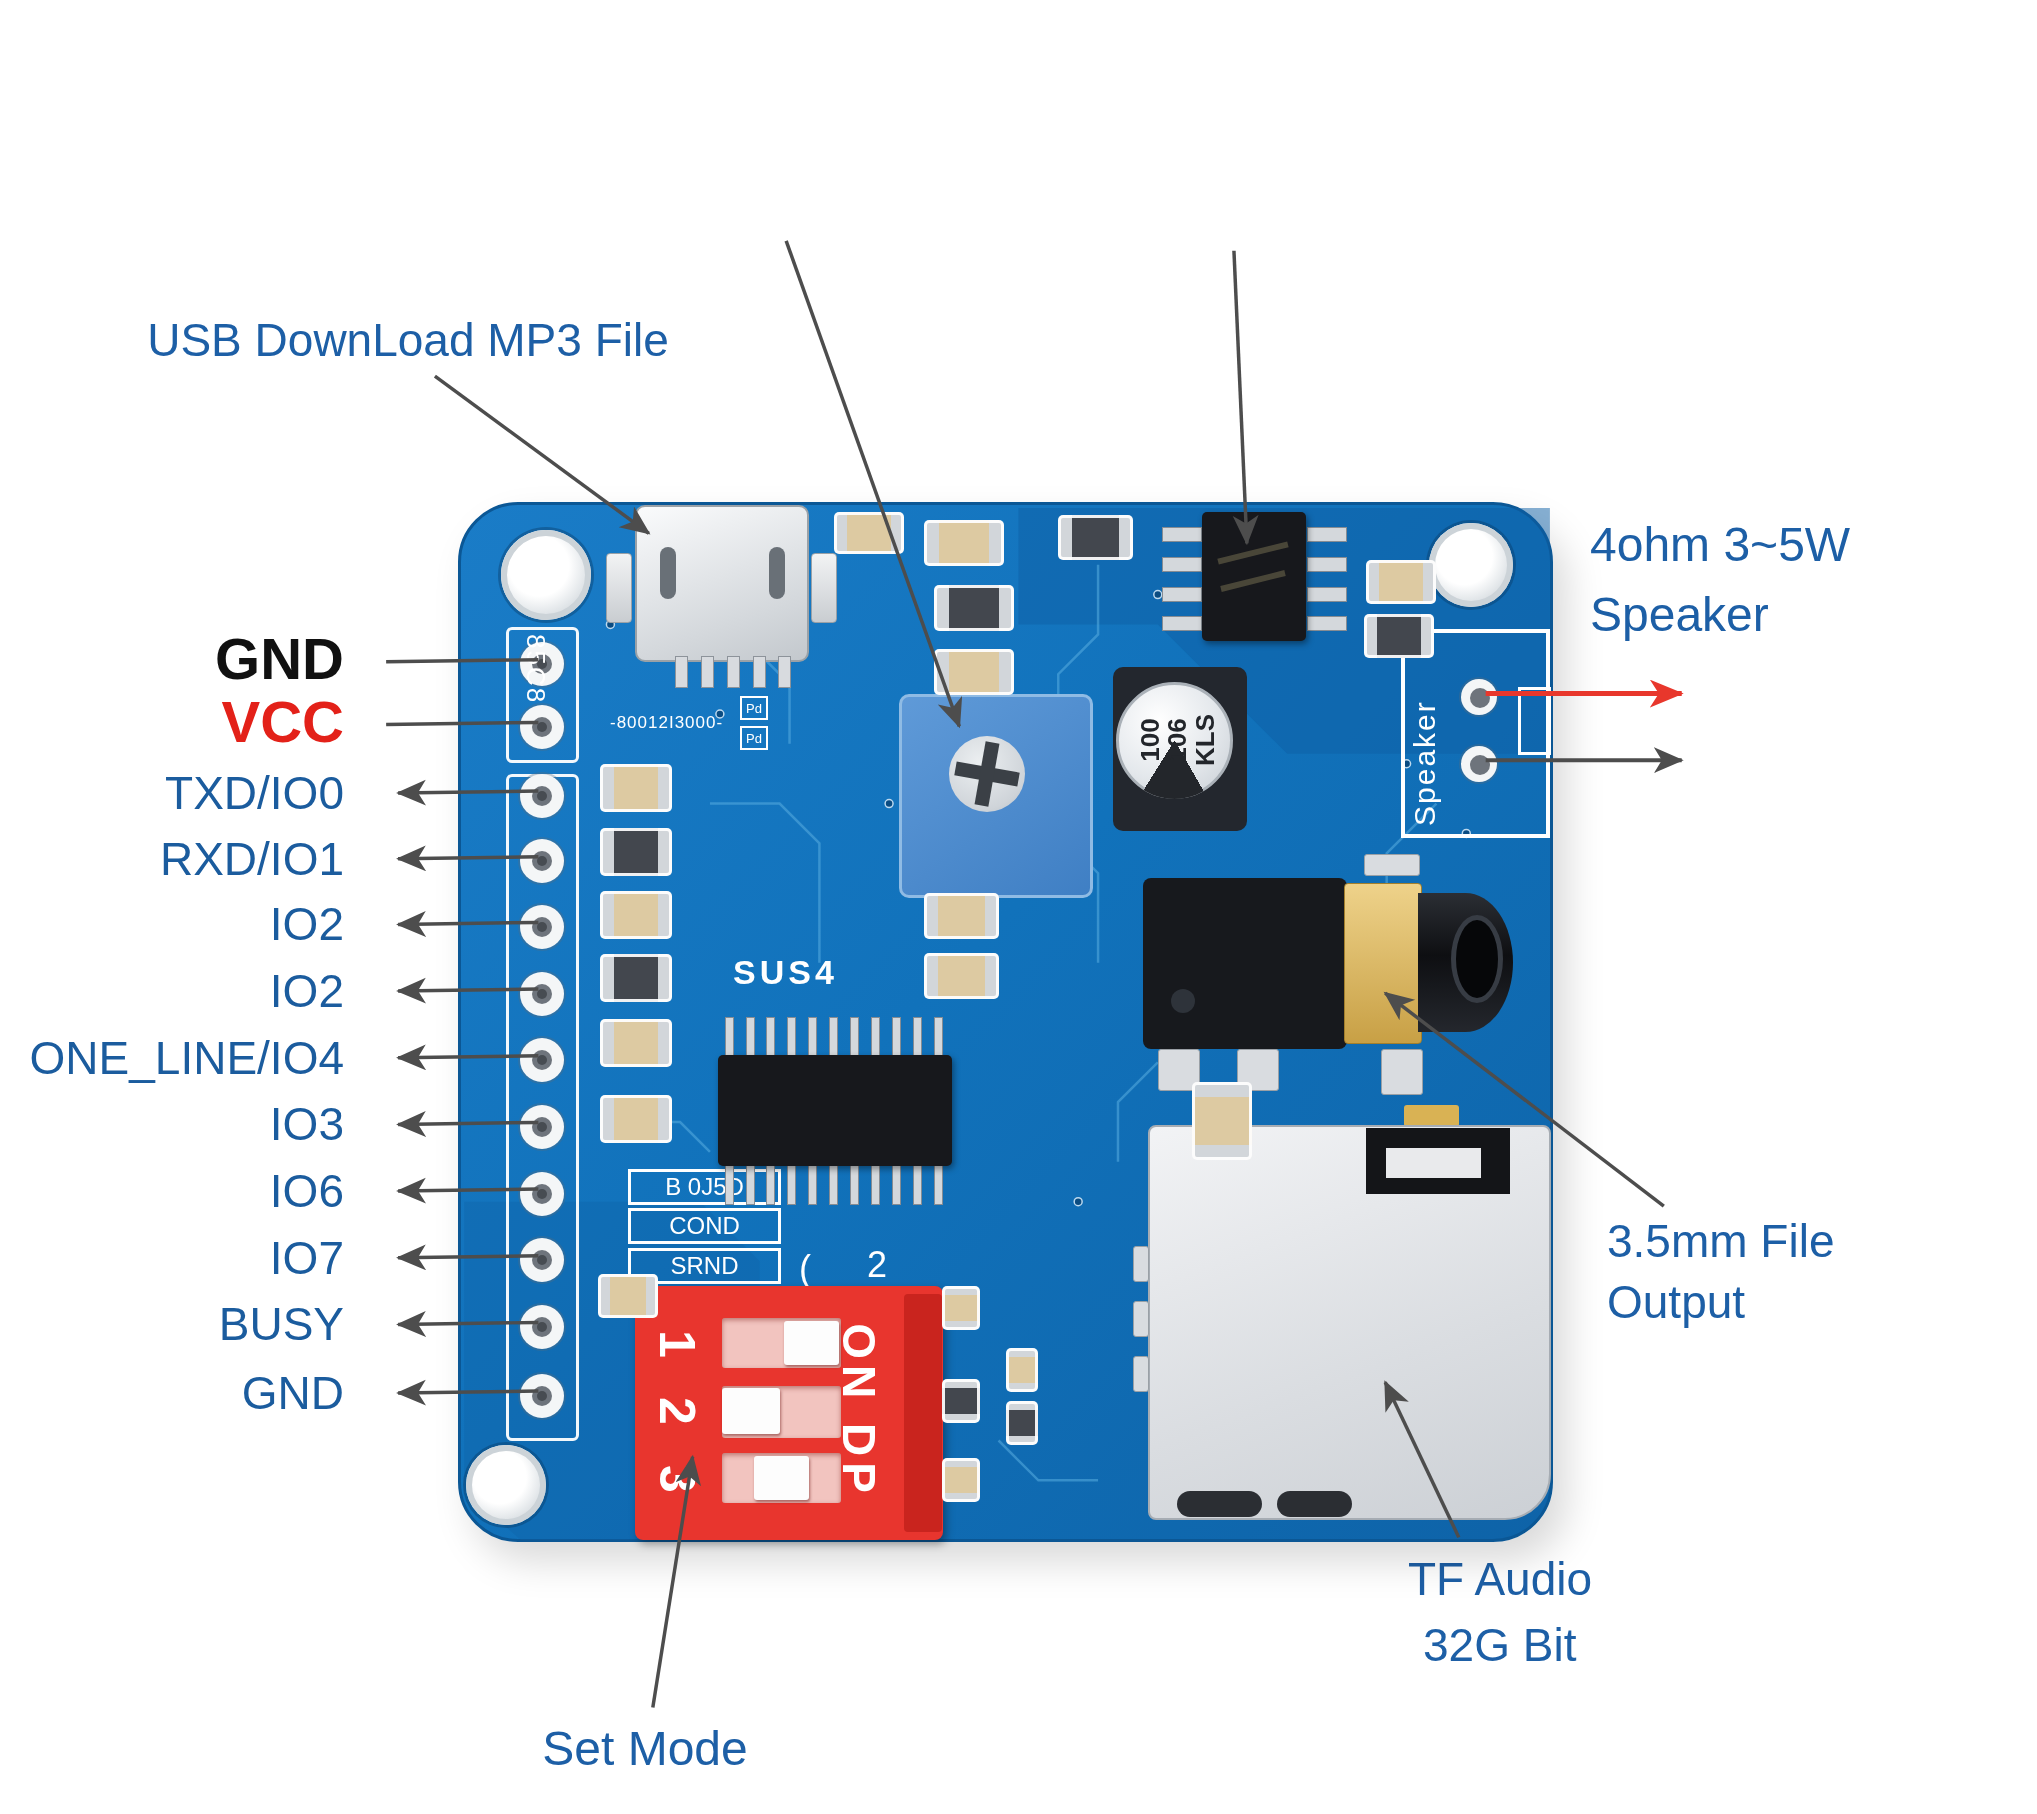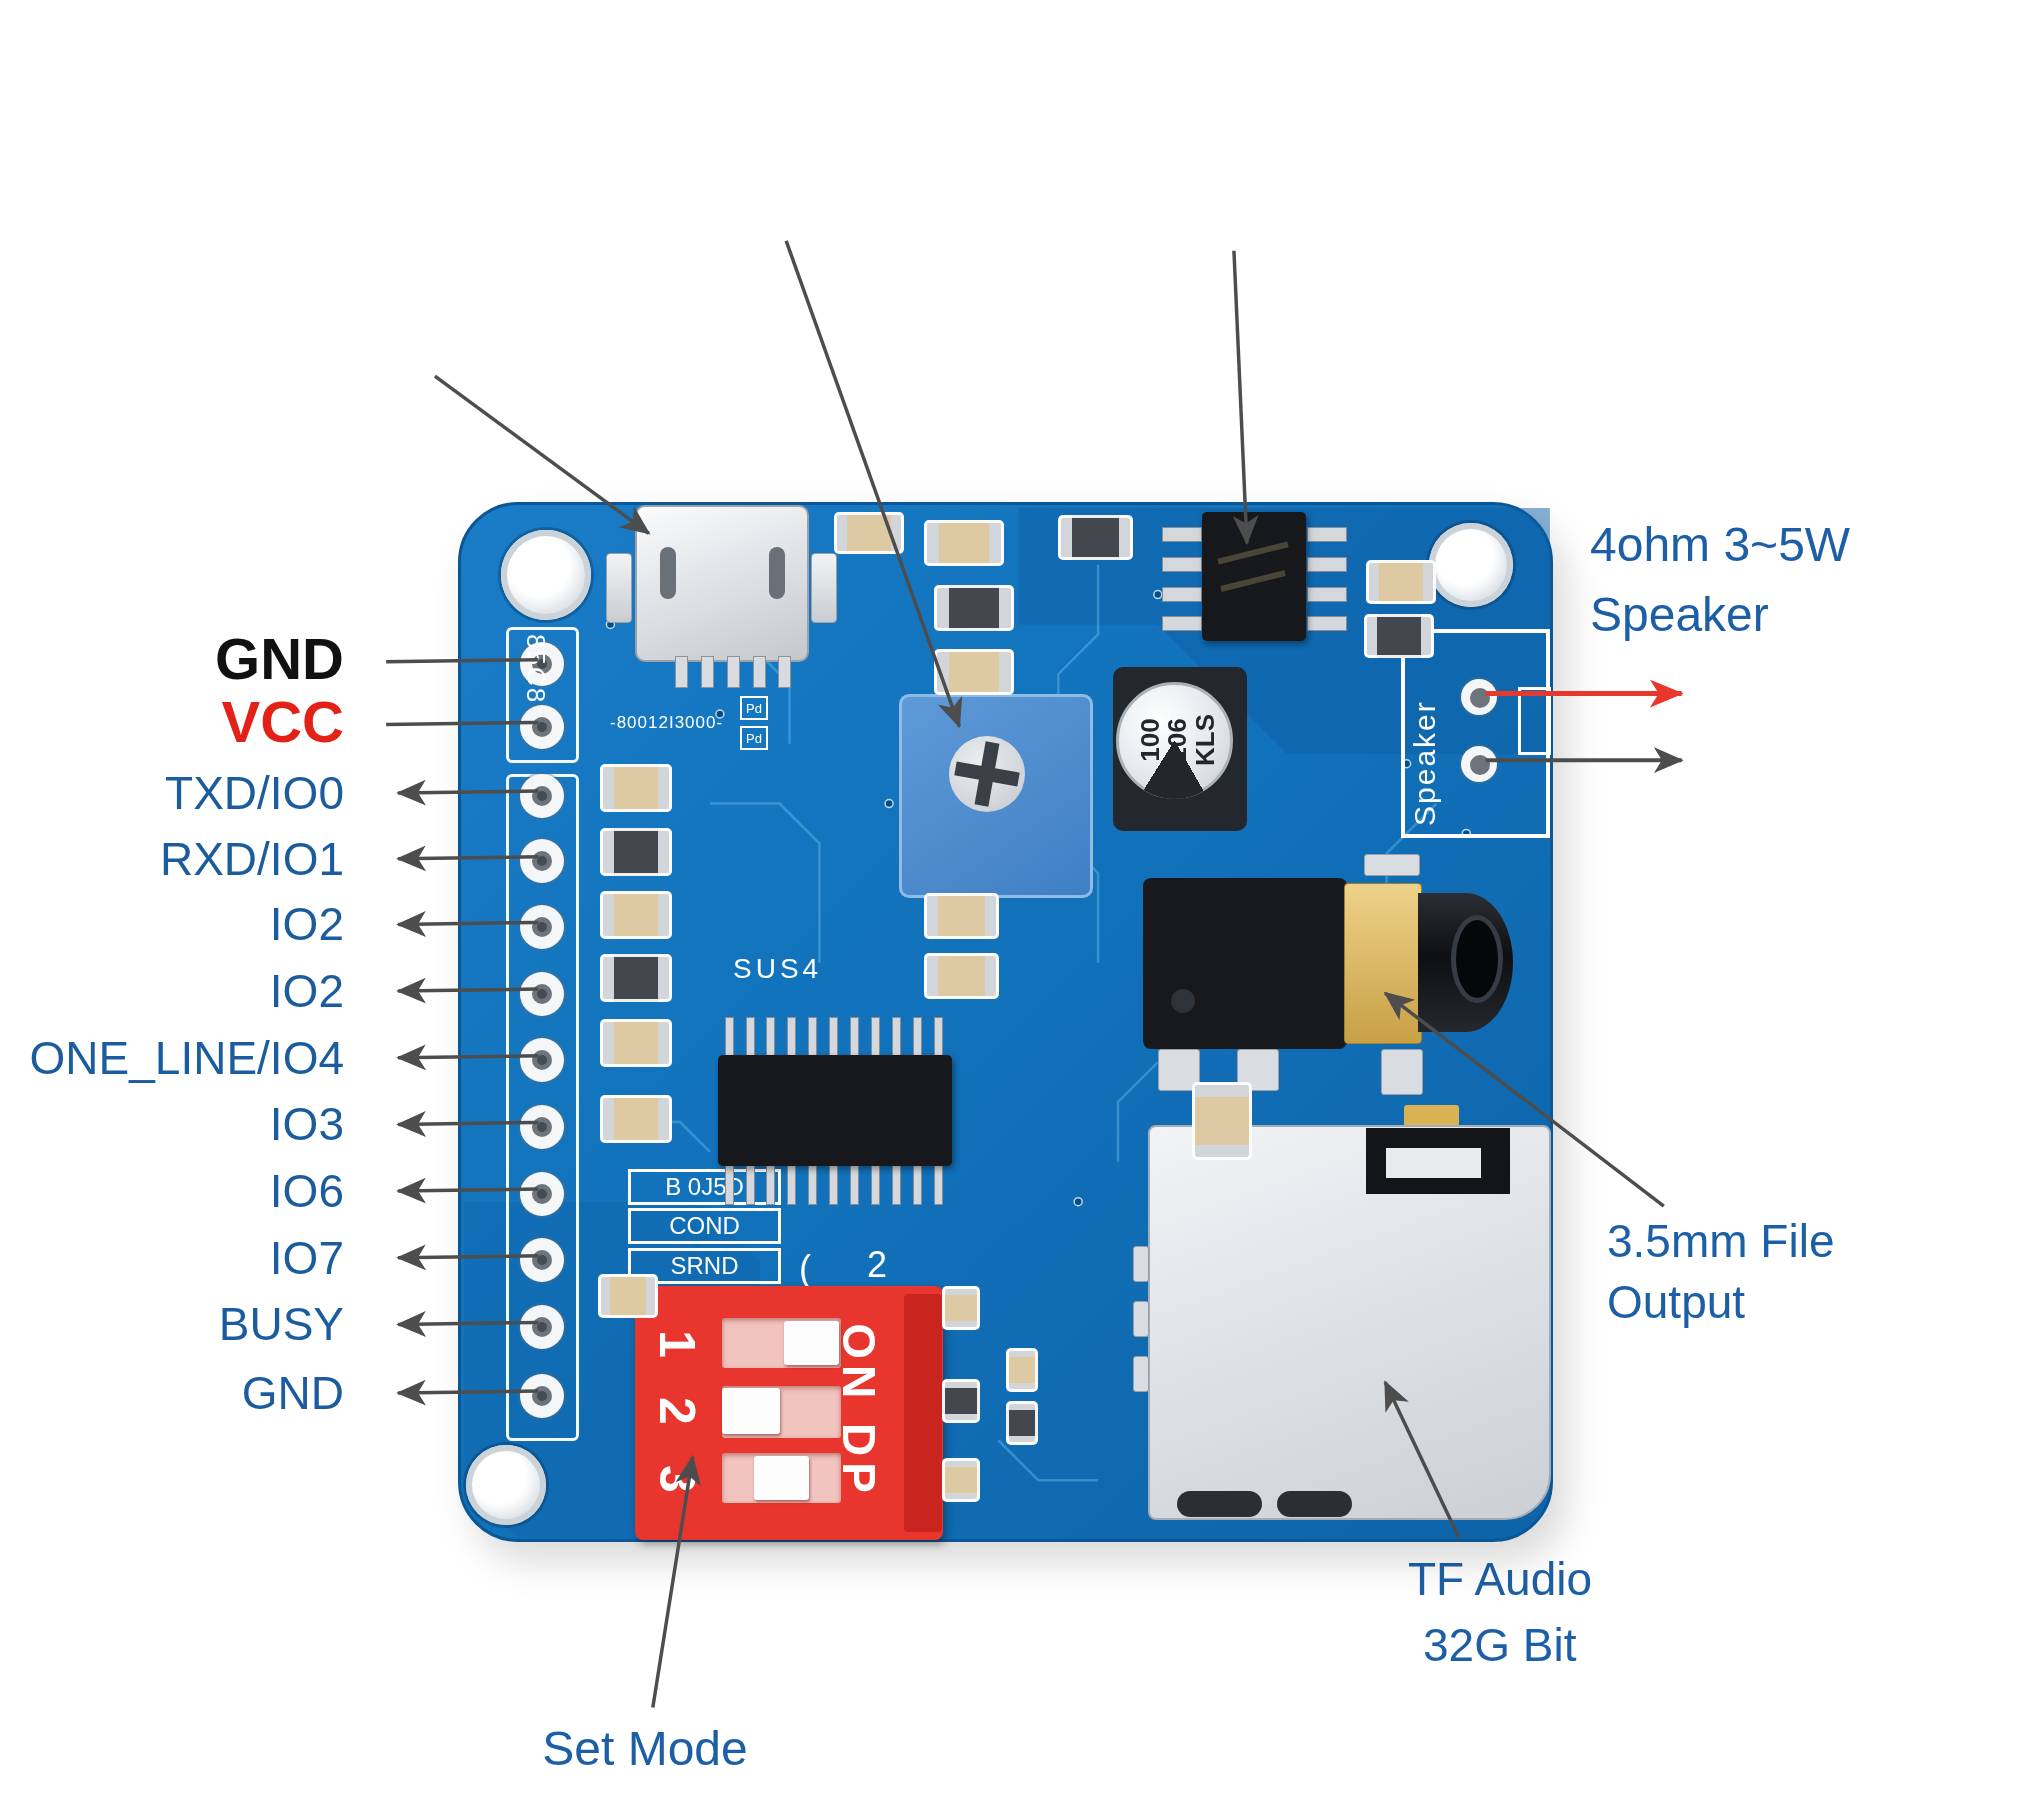--- a/index.html
+++ b/index.html
@@ -81,20 +81,21 @@
   .dip-on{position:absolute;color:#fff;font-size:46px;font-weight:bold;letter-spacing:6px;
           text-align:center;transform:rotate(90deg);}
   svg.overlay{position:absolute;left:0;top:0;z-index:6;pointer-events:none;}
   svg.traces{position:absolute;left:0;top:0;}
 </style>
 </head>
 <body>
 
 <div class="canvas">
 
+  <div class="callout center" style="left:408px;top:315px;">USB DownLoad MP3 File</div>
   <div class="callout" style="left:1590px;top:519px;font-size:48px;">4ohm 3~5W</div>
   <div class="callout" style="left:1590px;top:589px;font-size:48px;">Speaker</div>
   <div class="callout" style="left:1607px;top:1216px;">3.5mm File</div>
   <div class="callout" style="left:1607px;top:1277px;">Output</div>
   <div class="callout" style="left:1408px;top:1554px;">TF Audio</div>
   <div class="callout" style="left:1411px;top:1620px;margin-left:12px;">32G Bit</div>
   <div class="callout center" style="left:645px;top:1723px;font-size:48px;">Set Mode</div>
 
   <div class="pin-label pin-strong" style="top:630px;color:#111111;">GND</div>
   <div class="pin-label pin-strong" style="top:693px;color:#e32119;">VCC</div>
@@ -274,21 +275,21 @@
     <div class="pin-tab" style="left:672px;top:851px;width:16px;height:36px;"></div>
     <div class="roller" style="left:716px;top:986px;width:85px;height:26px;"></div>
     <div class="roller" style="left:816px;top:986px;width:75px;height:26px;"></div>
 
     <div class="silkbox" style="left:167px;top:664px;width:153px;height:36px;font-size:24px;">B 0J5D</div>
     <div class="silkbox" style="left:167px;top:703px;width:153px;height:36px;font-size:24px;">COND</div>
     <div class="silkbox" style="left:167px;top:743px;width:153px;height:36px;font-size:24px;">SRND</div>
     <div class="silk" style="left:338px;top:746px;font-size:36px;">(</div>
     <div class="silk" style="left:406px;top:742px;font-size:36px;">2</div>
 
-    <div class="silk" style="left:272px;top:450px;font-size:28px;letter-spacing:4px;font-weight:400;">SUS4</div>
+    <div class="silk" style="left:272px;top:450px;font-size:34px;letter-spacing:4px;font-weight:700;">SUS4</div>
     <div class="ic-pin" style="left:264px;top:512px;width:9px;height:40px;"></div>
     <div class="ic-pin" style="left:285px;top:512px;width:9px;height:40px;"></div>
     <div class="ic-pin" style="left:305px;top:512px;width:9px;height:40px;"></div>
     <div class="ic-pin" style="left:326px;top:512px;width:9px;height:40px;"></div>
     <div class="ic-pin" style="left:347px;top:512px;width:9px;height:40px;"></div>
     <div class="ic-pin" style="left:368px;top:512px;width:9px;height:40px;"></div>
     <div class="ic-pin" style="left:389px;top:512px;width:9px;height:40px;"></div>
     <div class="ic-pin" style="left:410px;top:512px;width:9px;height:40px;"></div>
     <div class="ic-pin" style="left:431px;top:512px;width:9px;height:40px;"></div>
     <div class="ic-pin" style="left:452px;top:512px;width:9px;height:40px;"></div>

